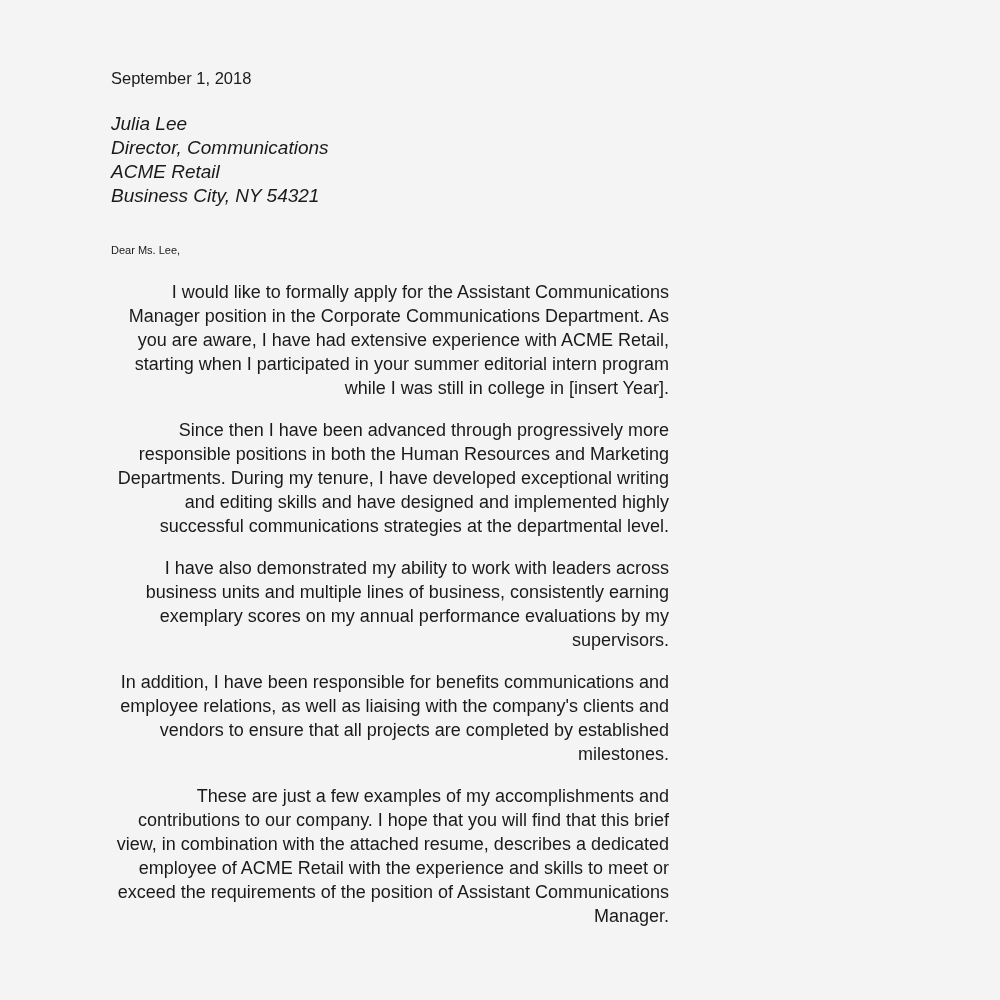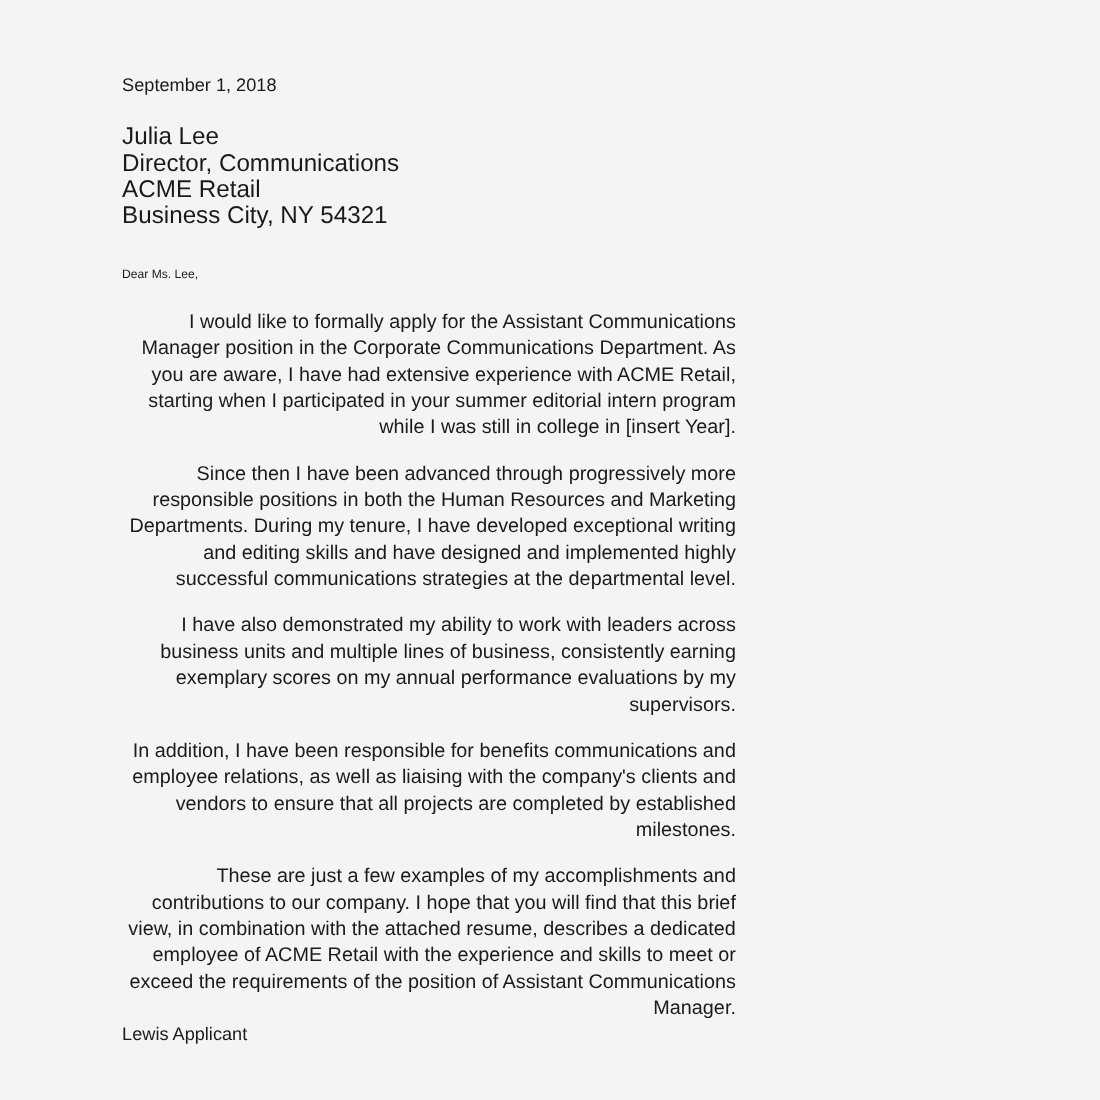--- a/index.html
+++ b/index.html
@@ -34,24 +34,25 @@
     font-size: 16.5px;
     line-height: 24px;
     margin: 0 0 22px 0;
   }
 
   .recipient-block {
     margin: 0 0 30px 0;
   }
 
   .recipient-line {
-    font-size: 22px;
+    font-size: 19px;
     line-height: 24px;
     margin: 0;
     white-space: pre;
+    font-style: italic;
   }
 
   .salutation {
     font-size: 11px;
     line-height: 24px;
     margin: 0 0 18px 0;
   }
 
   .body-par {
     font-size: 18px;
@@ -92,16 +93,15 @@
     </div>
 
     <p class="salutation">Dear Ms. Lee,</p>
 
     <p class="body-par">I would like to formally apply for the Assistant Communications Manager position in the Corporate Communications Department. As you are aware, I have had extensive experience with ACME Retail, starting when I participated in your summer editorial intern program while I was still in college in [insert Year].</p>
     <p class="body-par">Since then I have been advanced through progressively more responsible positions in both the Human Resources and Marketing Departments. During my tenure, I have developed exceptional writing and editing skills and have designed and implemented highly successful communications strategies at the departmental level.</p>
     <p class="body-par">I have also demonstrated my ability to work with leaders across business units and multiple lines of business, consistently earning exemplary scores on my annual performance evaluations by my supervisors.</p>
     <p class="body-par">In addition, I have been responsible for benefits communications and employee relations, as well as liaising with the company's clients and vendors to ensure that all projects are completed by established milestones.</p>
     <p class="body-par tight">These are just a few examples of my accomplishments and contributions to our company. I hope that you will find that this brief view, in combination with the attached resume, describes a dedicated employee of ACME Retail with the experience and skills to meet or exceed the requirements of the position of Assistant Communications Manager.</p>
 
-    <p class="signature-name">Lewis Applicant</p>
 
   </div>
 </div>
 
 </body></html>

